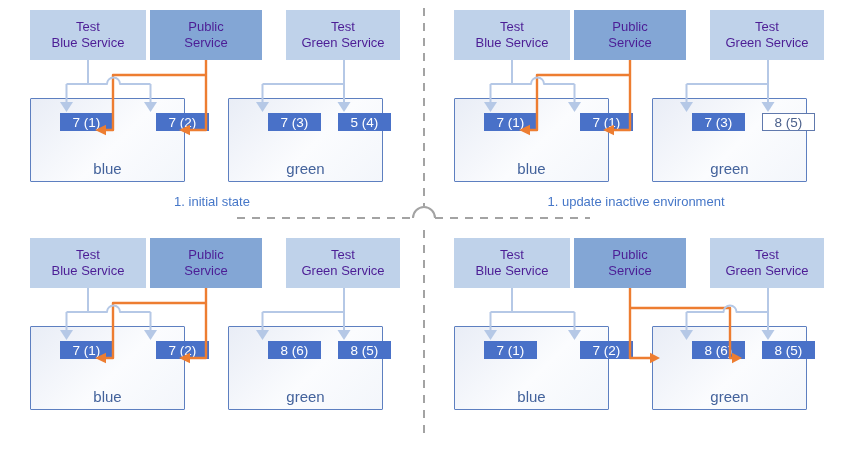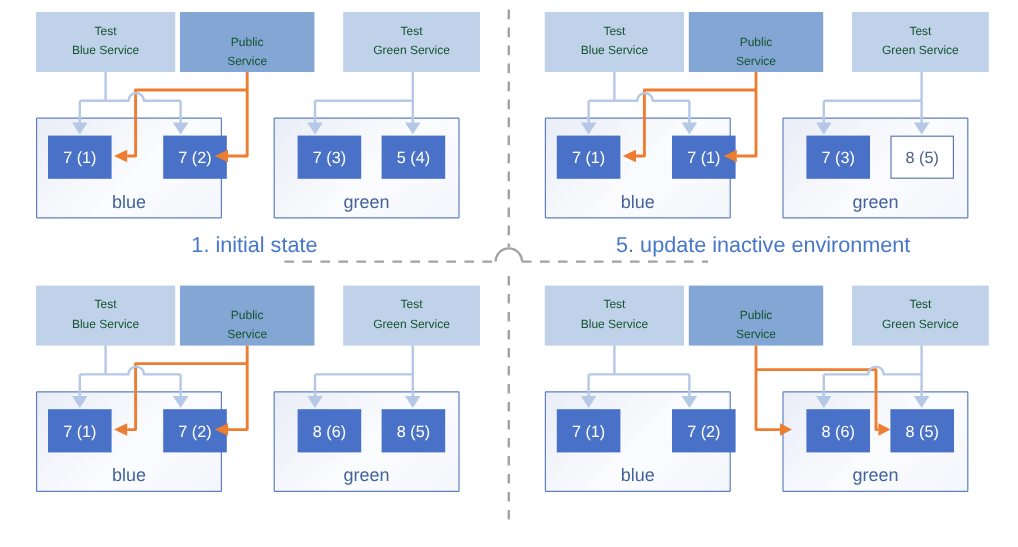--- a/index.html
+++ b/index.html
@@ -2,41 +2,41 @@
 <html><head>
 <meta charset="utf-8">
 <style>
   html,body{margin:0;padding:0;background:#fff;}
   .page{position:relative;width:848px;height:456px;background:#fff;
         font-family:"Liberation Sans",sans-serif;overflow:hidden;}
   .quad{position:absolute;width:424px;height:228px;}
   #q1{left:0;top:0}#q2{left:424px;top:0}#q3{left:0;top:228px}#q4{left:424px;top:228px}
 
   .svc{position:absolute;top:10px;height:50px;display:flex;flex-direction:column;
-       justify-content:center;text-align:center;color:#14532d;font-size:10px;line-height:16px;}
+       justify-content:center;text-align:center;color:#4c1d95;font-size:13px;line-height:16px;}
   .svc.test{background:#bfd2ea;}
-  .svc.public{background:#83a6d5;justify-content:flex-end;}
+  .svc.public{background:#83a6d5;}
   .svc1{left:30px;width:116px}.svc2{left:150px;width:112px}.svc3{left:286px;width:114px}
 
   .env{position:absolute;top:98px;width:155px;height:84px;box-sizing:border-box;
        border:1.5px solid #5d7fc0;border-radius:1px;
        background:linear-gradient(135deg,#e9edf6 0%,#fbfcfe 55%,#f3f6fb 100%);padding-left:46px;}
   .env.blue-env{left:30px}.env.green-env{left:228px}
   .env-label{position:absolute;left:0;right:0;bottom:4px;text-align:center;
              color:#44639c;font-size:15px;}
 
-  .ver{position:absolute;top:113px;width:53px;height:36px;box-sizing:border-box;
-       display:flex;align-items:center;justify-content:center;font-size:13.5px;}
+  .ver{position:absolute;top:113px;width:53px;height:18px;box-sizing:border-box;
+       display:flex;align-items:center;justify-content:center;font-size:13.5px;margin-left:20px;}
   .ver.active{background:#4971c8;color:#fff;}
   .ver.inactive{background:#fff;border:1.5px solid #6079ad;color:#4c618c;}
   .ver.b1{left:40px}.ver.b2{left:136px}.ver.g1{left:248px}.ver.g2{left:318px}
 
   .conn{position:absolute;left:0;top:0;width:424px;height:228px;pointer-events:none;}
   .caption{position:absolute;top:194px;left:0;width:100%;text-align:center;
-           color:#4677c8;font-size:18px;}
+           color:#4677c8;font-size:13px;}
   .divider-svg{position:absolute;left:0;top:0;pointer-events:none;}
 </style>
 </head>
 <body>
 
 <div class="page">
 
   <svg class="divider-svg" width="848" height="456" viewBox="0 0 848 456">
     <g stroke="#a3a3a3" stroke-width="2" fill="none" stroke-dasharray="8 7">
       <path d="M424 8 V206 M424 230 V440"></path>
@@ -119,21 +119,21 @@
       </g>
       <g stroke="#b5c8e6" stroke-width="2" fill="#b5c8e6" stroke-linejoin="round">
         <path fill="none" d="M88 60 V84 M66.5 84 H107 A6.5 6.5 0 0 1 120 84 H150.5 M66.5 84 V103 M150.5 84 V103"></path>
         <polygon stroke="none" points="60,102 73,102 66.5,112"></polygon>
         <polygon stroke="none" points="144,102 157,102 150.5,112"></polygon>
         <path fill="none" d="M344 60 V84 M262.5 84 H344 M262.5 84 V103 M344 84 V103"></path>
         <polygon stroke="none" points="256,102 269,102 262.5,112"></polygon>
         <polygon stroke="none" points="337.5,102 350.5,102 344,112"></polygon>
       </g>
     </svg>
-    <div class="caption">5. update inactive environment</div>
+    <div class="caption">1. update inactive environment</div>
   </div>
 
   <div class="quad" id="q3">
     <div class="svc test svc1">
       <span>Test</span>
       <span>Blue Service</span>
     </div>
     <div class="svc public svc2">
       <span>Public</span>
       <span>Service</span>

